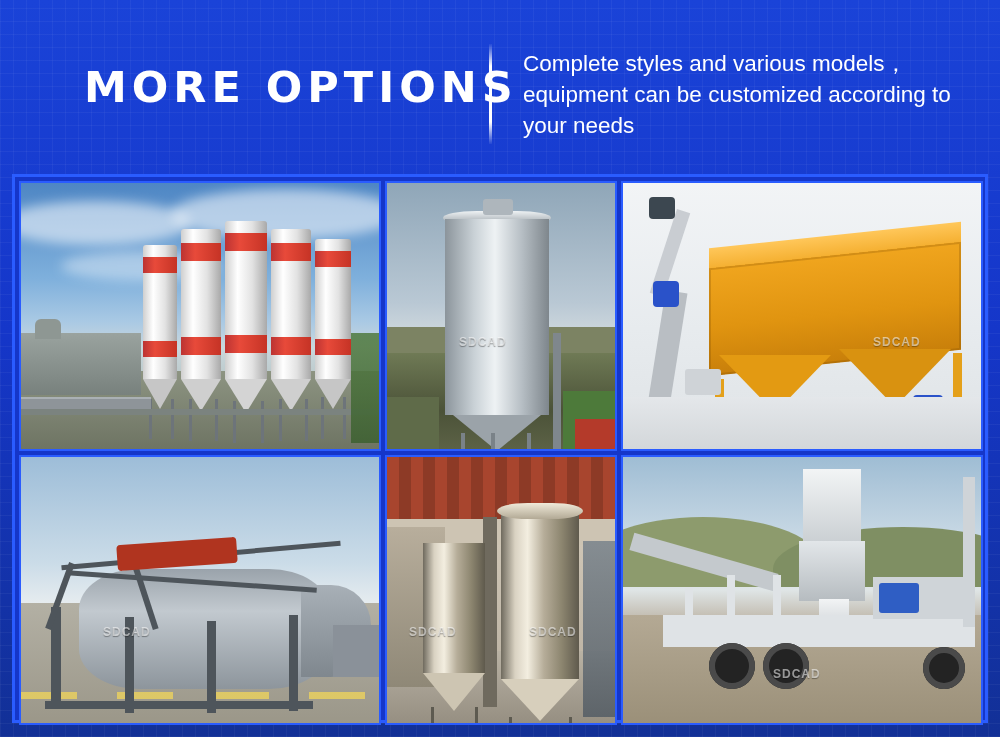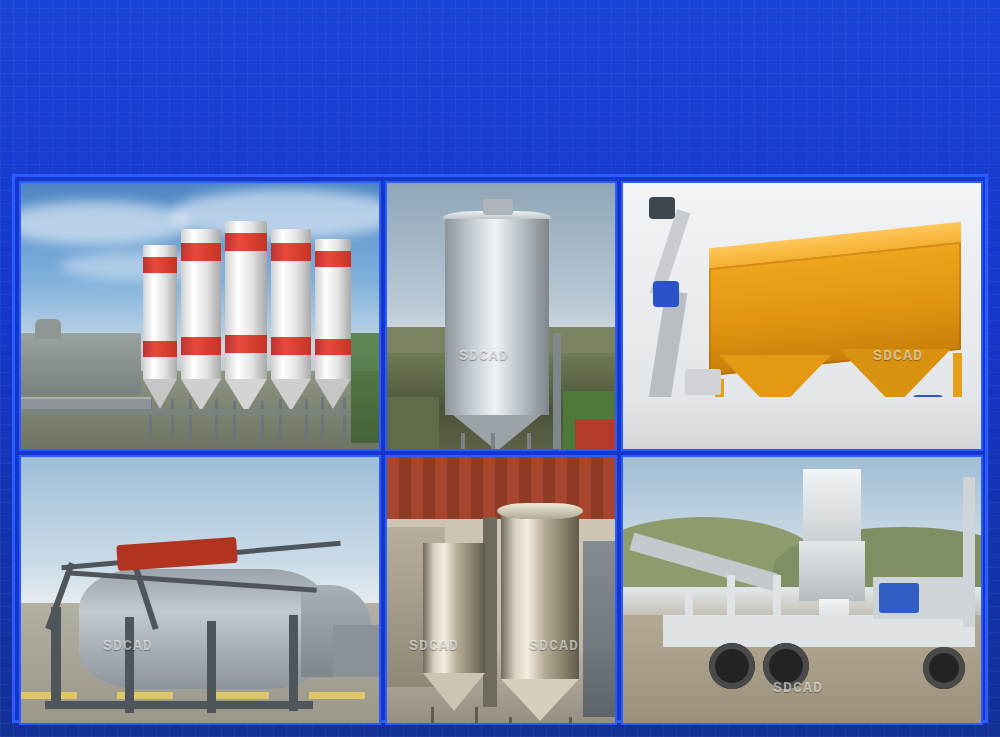--- a/index.html
+++ b/index.html
@@ -86,27 +86,26 @@
     background: #9fb6c9;
   }
   .photo {
     position: absolute;
     inset: 0;
     overflow: hidden;
   }
   .wm {
     position: absolute;
     color: rgba(255,255,255,0.55);
-    font-size: 15px;
+    font-size: 12px;
     font-weight: bold;
     letter-spacing: 1px;
-    font-family: Liberation Mono, monospace;
+    font-family: Liberation Sans, sans-serif;
     text-shadow: 0 1px 1px rgba(0,0,0,0.35);
     pointer-events: none;
-    margin-top: 13px;
   }
 
   
   .p1 { background: linear-gradient(180deg, #4e86c4 0%, #7fb0dc 36%, #a9c9e4 52%, #c9d7dd 62%, #9aa79d 100%); }
   .p1 .cloud { position:absolute; background: rgba(255,255,255,0.55); border-radius: 50%; filter: blur(6px); }
   .p1 .ground { position:absolute; left:0; bottom:0; width:100%; height:78px; background: linear-gradient(180deg,#8d9482 0%, #6e7463 100%); }
   .p1 .silo { position:absolute; bottom:72px; background: linear-gradient(90deg,#cfcfcf 0%, #ffffff 30%, #e2e2e2 65%, #a9a9a9 100%); border-radius: 3px 3px 0 0; }
   .p1 .silo .band { position:absolute; left:0; width:100%; background: linear-gradient(90deg,#b33 0%, #e84a3a 35%, #c53325 100%); }
   .p1 .leg { position:absolute; width:3px; background:#6d747a; bottom:12px; }
   .p1 .belt { position:absolute; background:#8e9499; border-top:2px solid #aab0b4; }
@@ -152,20 +151,25 @@
   .p6 .plant { position:absolute; background: linear-gradient(180deg,#f2f4f5,#c9ced2); }
   .p6 .chassis { position:absolute; background:#dfe3e6; }
   .p6 .wheel { position:absolute; border-radius:50%; background:#232323; box-shadow: inset 0 0 0 6px #4a4a4a; }
   .p6 .conv { position:absolute; background:#c4c9cd; }
 </style>
 </head>
 <body>
 
 <div class="banner">
 
+  <div class="header">
+    <div class="headline">MORE OPTIONS</div>
+    <div class="divider"></div>
+    <div class="subhead">Complete styles and various models，equipment  can be customized according to your needs</div>
+  </div>
 
   <div class="gallery-frame">
 
     <div class="cell">
       <div class="photo p1">
         <div class="cloud" style="left:-20px;top:18px;width:190px;height:44px;"></div>
         <div class="cloud" style="left:150px;top:6px;width:230px;height:50px;"></div>
         <div class="cloud" style="left:40px;top:68px;width:160px;height:30px;opacity:.7;"></div>
         <div class="ground"></div>
 

